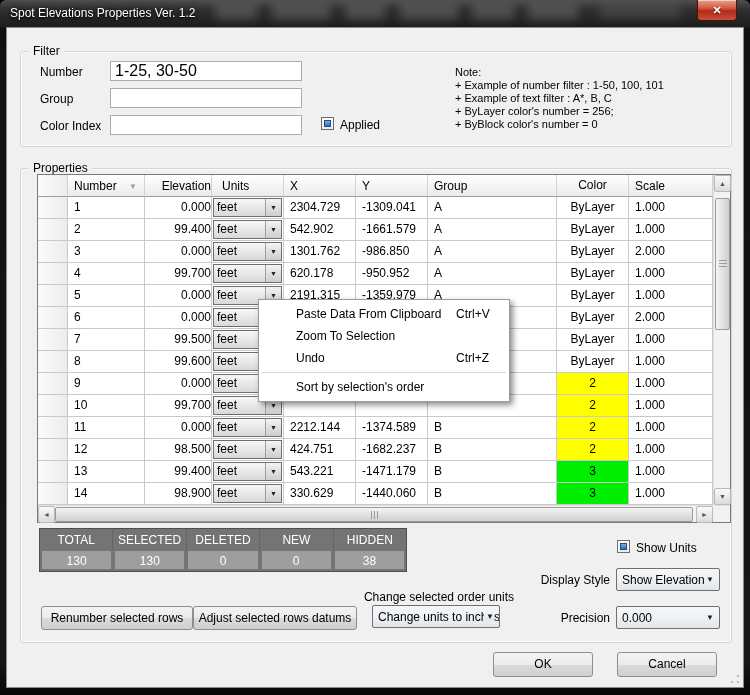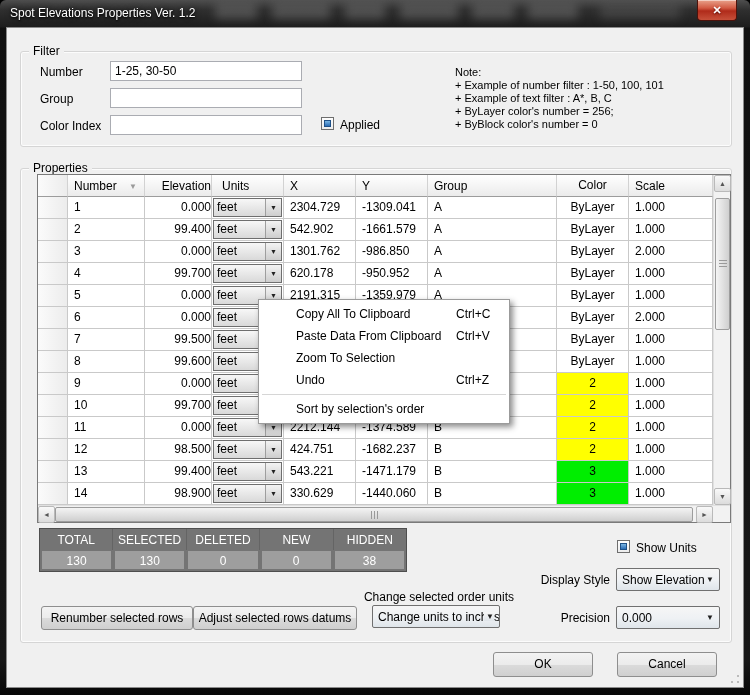--- a/index.html
+++ b/index.html
@@ -17,21 +17,21 @@
               border:1px solid #4d120b; border-top:none; border-radius:0 0 4px 4px;
               color:#fff; font-size:11px; font-weight:bold; text-align:center; line-height:20px;
               text-shadow:0 1px 2px #5a0c06; box-shadow:inset 0 1px 0 rgba(255,255,255,.5); cursor:pointer; }
   
   .client { position:absolute; left:7px; top:28px; width:736px; height:659px; background:#f0f0f0;
             box-shadow:0 0 0 1px #8b8b8b; }
   .lbl { position:absolute; font-size:12px; color:#000; white-space:nowrap; }
   .groupbox { position:absolute; border:1px solid #d5d5d5; border-radius:3px; box-shadow:inset 0 0 0 1px #fcfcfc; }
   .gblabel { position:absolute; top:-8px; left:8px; background:#f0f0f0; padding:0 4px; font-size:12px; }
   .textbox { position:absolute; height:20px; border:1px solid #aaacb2; background:#fff; font-family:"Liberation Sans",sans-serif;
-             font-size:12px; padding:0 4px; color:#000; }
+             font-size:16px; padding:0 4px; color:#000; }
   .cb { position:absolute; width:13px; height:13px; border:1px solid #6e6e6e; background:linear-gradient(#fdfdfd,#ececec); }
   .cb::after { content:""; position:absolute; left:2px; top:2px; right:2px; bottom:2px;
                background:linear-gradient(#79b5e3,#2a6cb5); border:1px solid #1d4f86; }
   .note { position:absolute; left:448px; top:38px; font-size:11px; line-height:13px; color:#000; }
   
   .table { position:absolute; left:30px; top:146px; width:694px; height:349px; border:1px solid #7a7a7a; background:#fff; }
   .tmain { position:absolute; left:0; top:0; width:675px; }
   .thead { display:flex; height:22px; }
   .th { background:linear-gradient(#ffffff,#ebebeb); border-right:1px solid #d2d2d2; border-bottom:1px solid #9c9c9c;
         font-size:12px; padding:4px 0 0 6px; white-space:nowrap; overflow:hidden; position:relative; }
@@ -395,24 +395,20 @@
       <div class="hscroll">
         <div class="sbtn" style="left:0;top:0">◄</div>
         <div class="hthumb"></div>
         <div class="sbtn" style="left:658px;top:0">►</div>
       </div>
     </div>
 
     <div class="cmenu">
       <div>
 
-          <div class="mi">
-            <span>Copy All To Clipboard</span>
-            <span class="sc">Ctrl+C</span>
-          </div>
 
           <div class="mi">
             <span>Paste Data From Clipboard</span>
             <span class="sc">Ctrl+V</span>
           </div>
 
           <div class="mi">
             <span>Zoom To Selection</span>
             <span class="sc"></span>
           </div>

